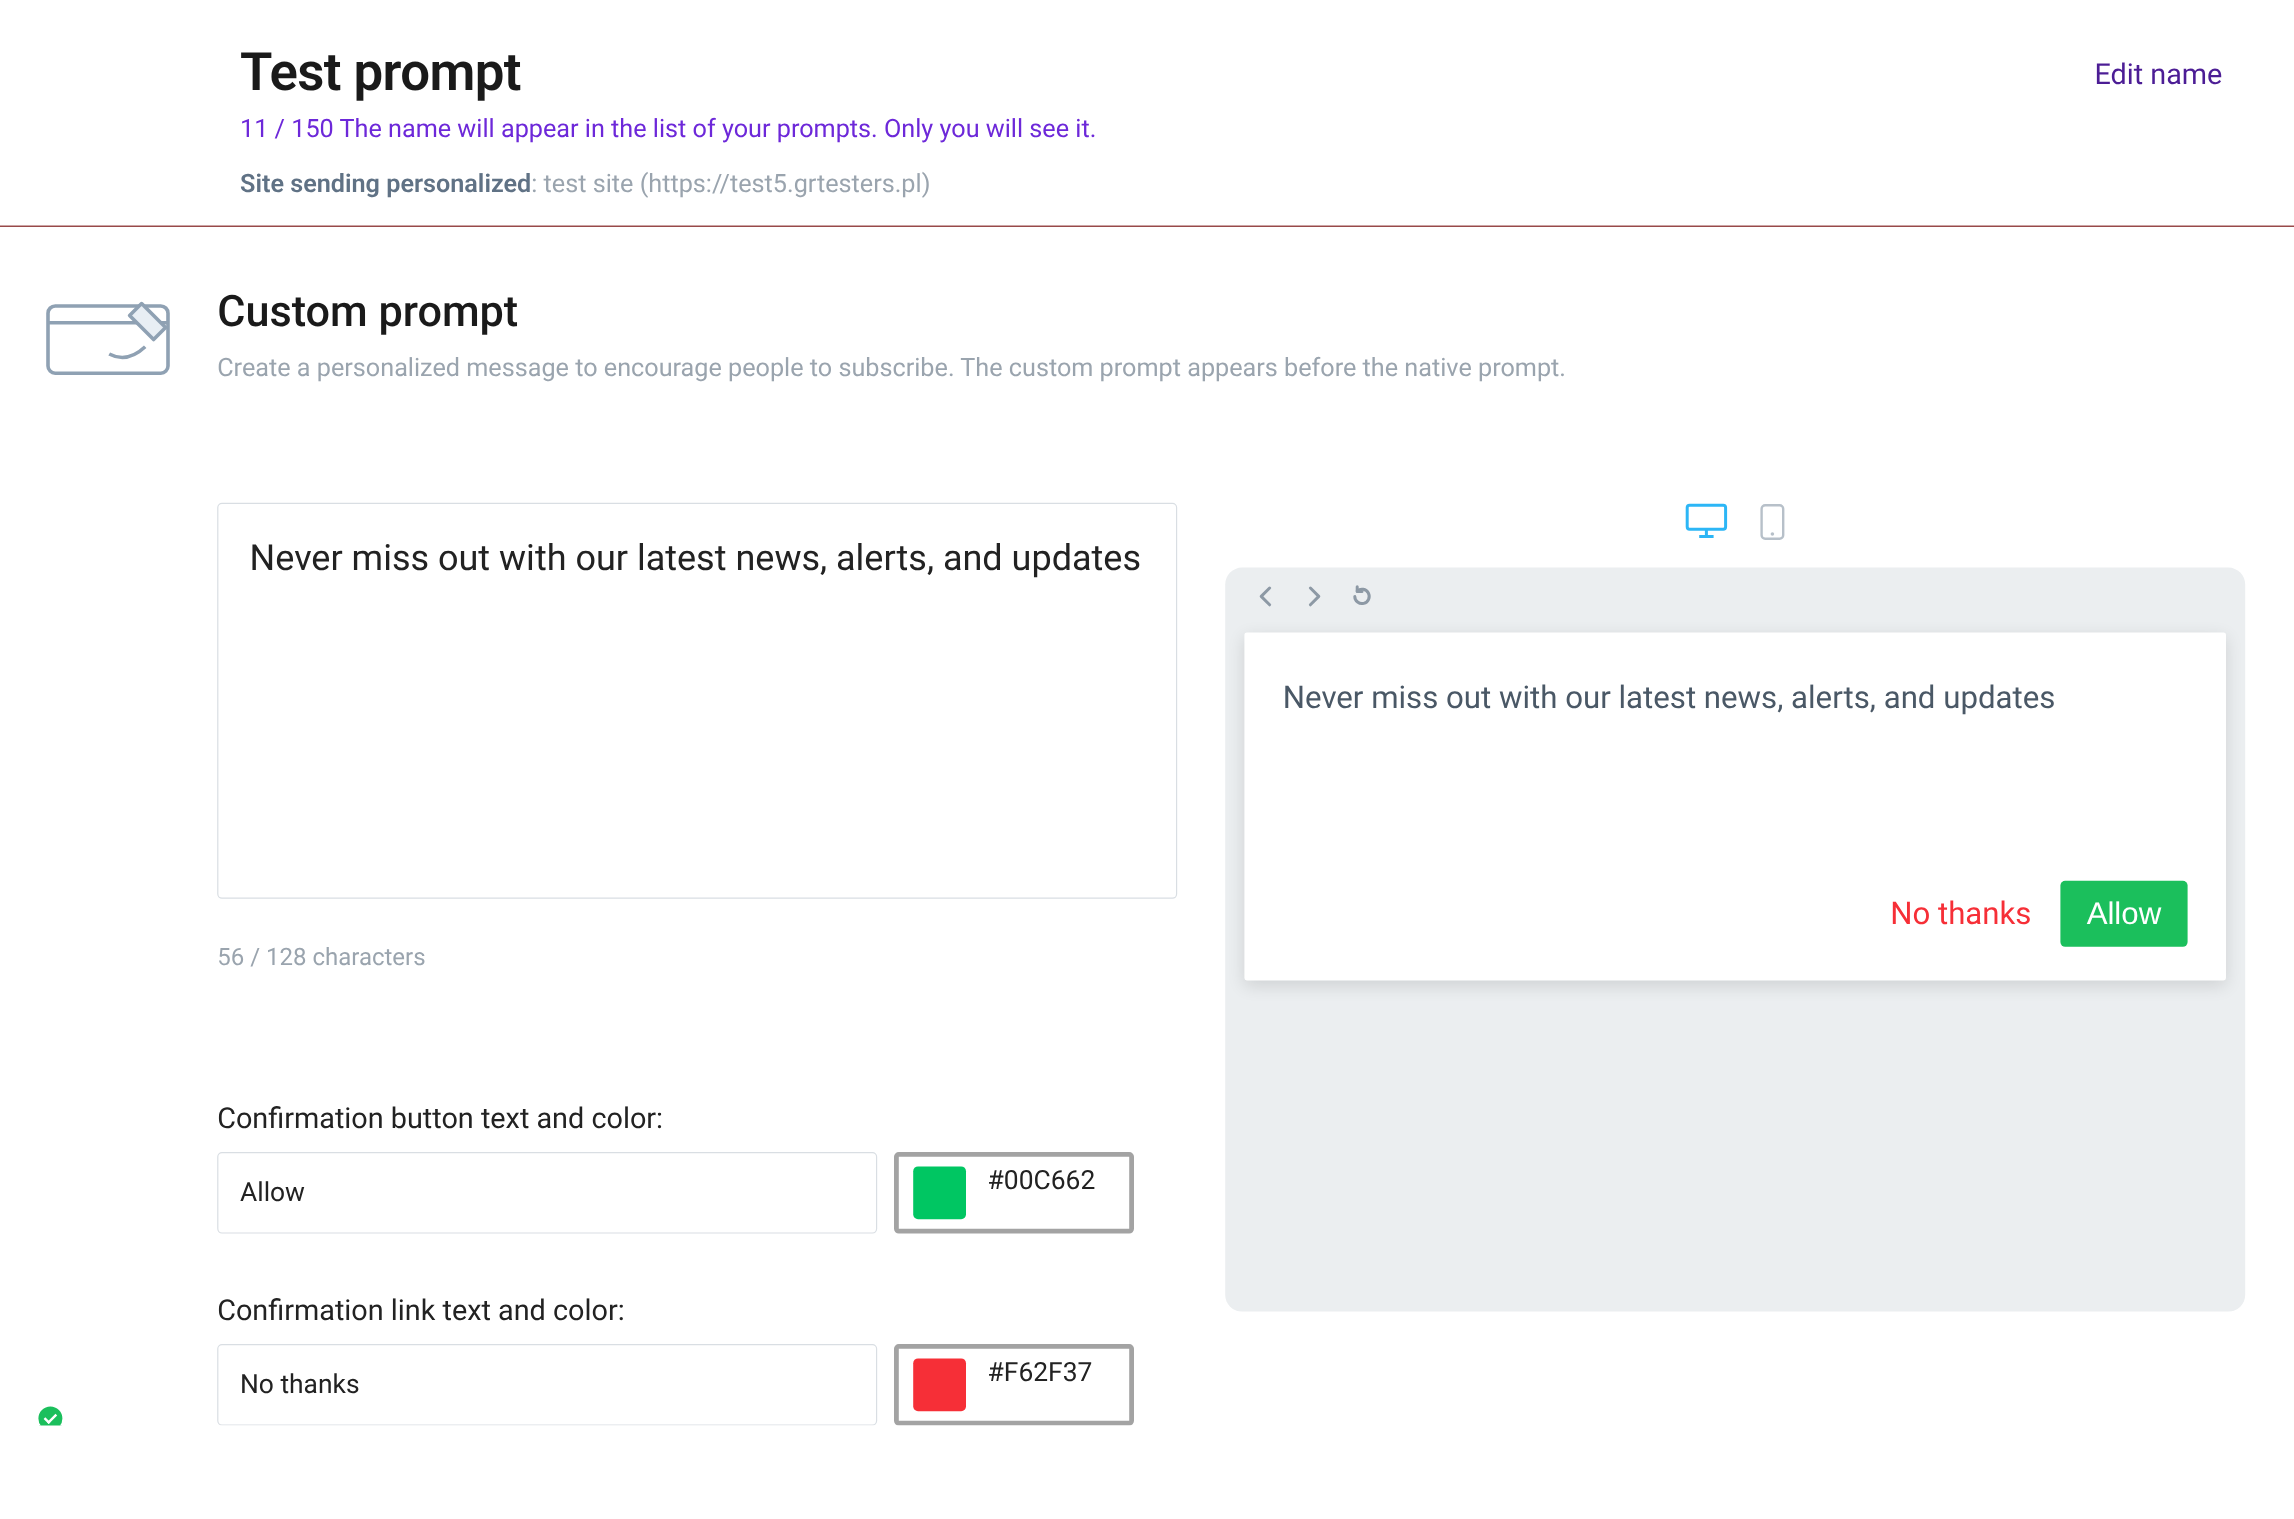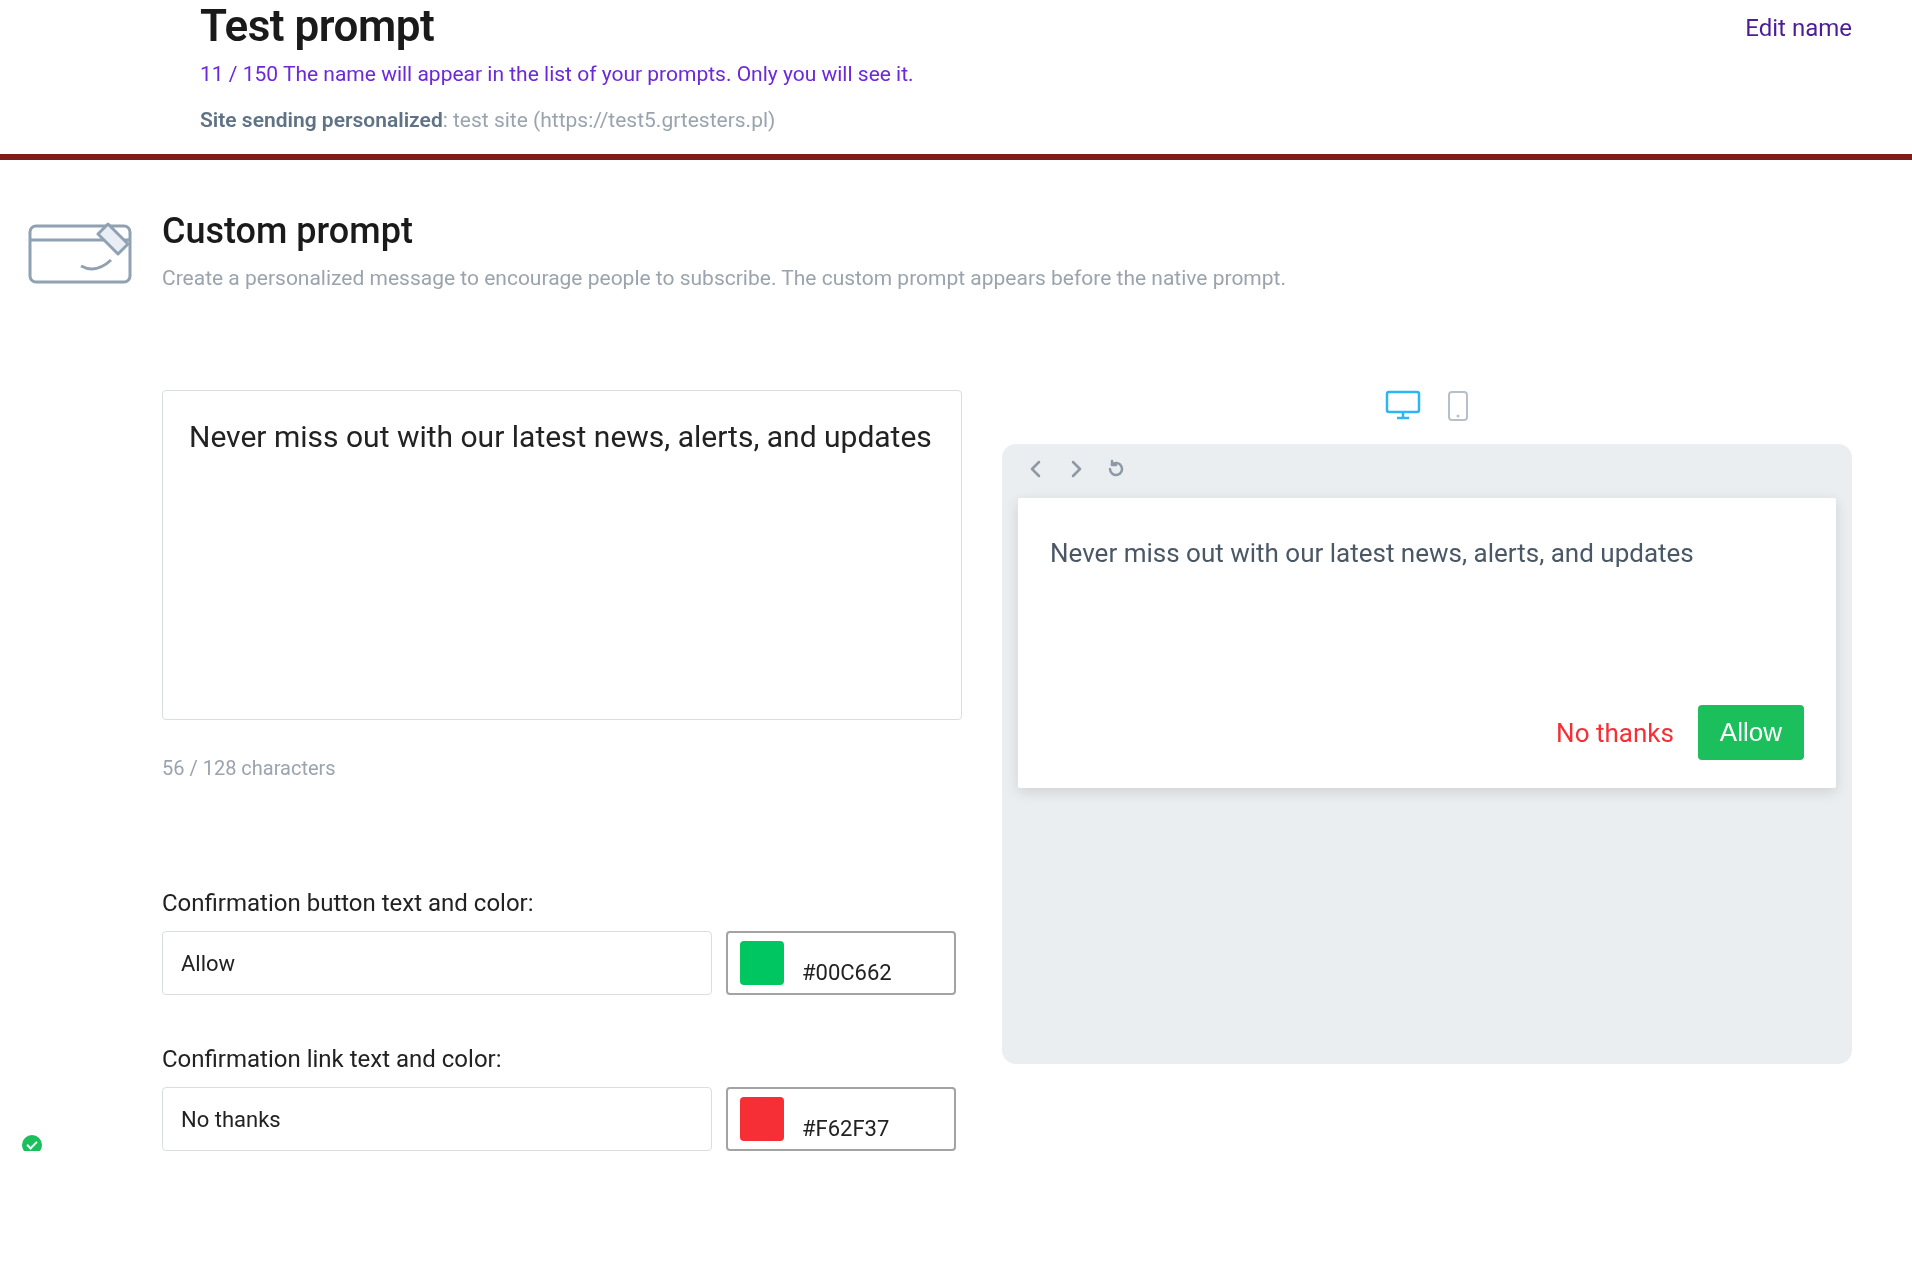--- a/index.html
+++ b/index.html
@@ -5,21 +5,22 @@
   * { box-sizing: border-box; margin: 0; padding: 0; }
   body {
     font-family: -apple-system, BlinkMacSystemFont, "Segoe UI", Roboto, "Helvetica Neue", Arial, sans-serif;
     background: #fff;
     color: #1f2d3d;
     font-size: 16px;
   }
   .page { width: 1912px; }
   .header {
     padding: 0 0 22px 200px;
-    border-bottom: 6px solid #7f1d1d;
+    border-bottom: 1px solid #7f1d1d;
+    margin-top: 34px;
   }
   .header-row { display: flex; align-items: flex-start; }
   .title {
     font-size: 44px;
     font-weight: 600;
     color: #1a1a1a;
     flex: 1;
     letter-spacing: -0.5px;
   }
   .edit-link {
@@ -63,21 +64,21 @@
     border: 2px solid #fff;
     display:flex;align-items:center;justify-content:center;
   }
   .icon-check::after{
     content:"";
     width:8px;height:4px;
     border-left:2px solid #fff;border-bottom:2px solid #fff;
     transform:rotate(-45deg);
     margin-top:-2px;
   }
-  .section-body { flex: 1; padding-right: 60px; }
+  .section-body { flex: 1; padding-right: 41px; }
   .section-title { font-size: 36px; font-weight: 500; color: #1a1a1a; }
   .section-desc { color: #9aa4ae; font-size: 21px; margin-top: 14px; }
 
   .form-area {
     display: flex;
     gap: 40px;
     margin-top: 100px;
   }
   .left-col { width: 800px; }
   .right-col { width: 850px; }
@@ -102,26 +103,26 @@
   .text-input {
     width: 550px;
     border: 1px solid #d9dee3;
     border-radius: 4px;
     padding: 14px 18px;
     font-size: 22px;
     color: #222;
     font-family: inherit;
   }
   .color-input {
-    width: 230px;
-    border: 2px solid #a3a3a3;
+    width: 200px;
+    border: 4px solid #a3a3a3;
     border-radius: 4px;
     padding: 8px 12px;
     display: flex;
-    align-items: flex-end;
+    align-items: flex-start;
     gap: 18px;
     font-size: 22px;
     color: #222;
   }
   .swatch { width: 44px; height: 44px; border-radius: 4px; }
 
   .device-tabs { display:flex; gap: 26px; justify-content:center; margin-bottom: 18px;}
   .dev-tab { cursor:pointer; }
 
   .preview-frame {

